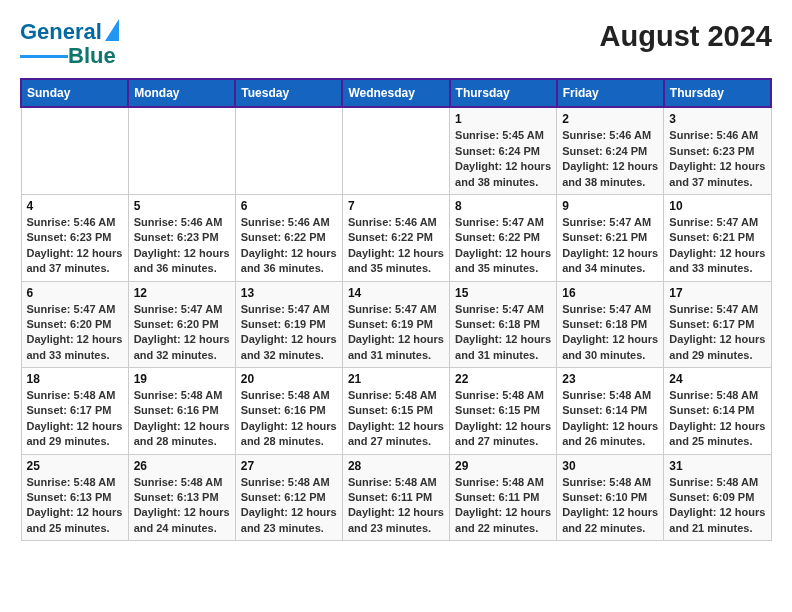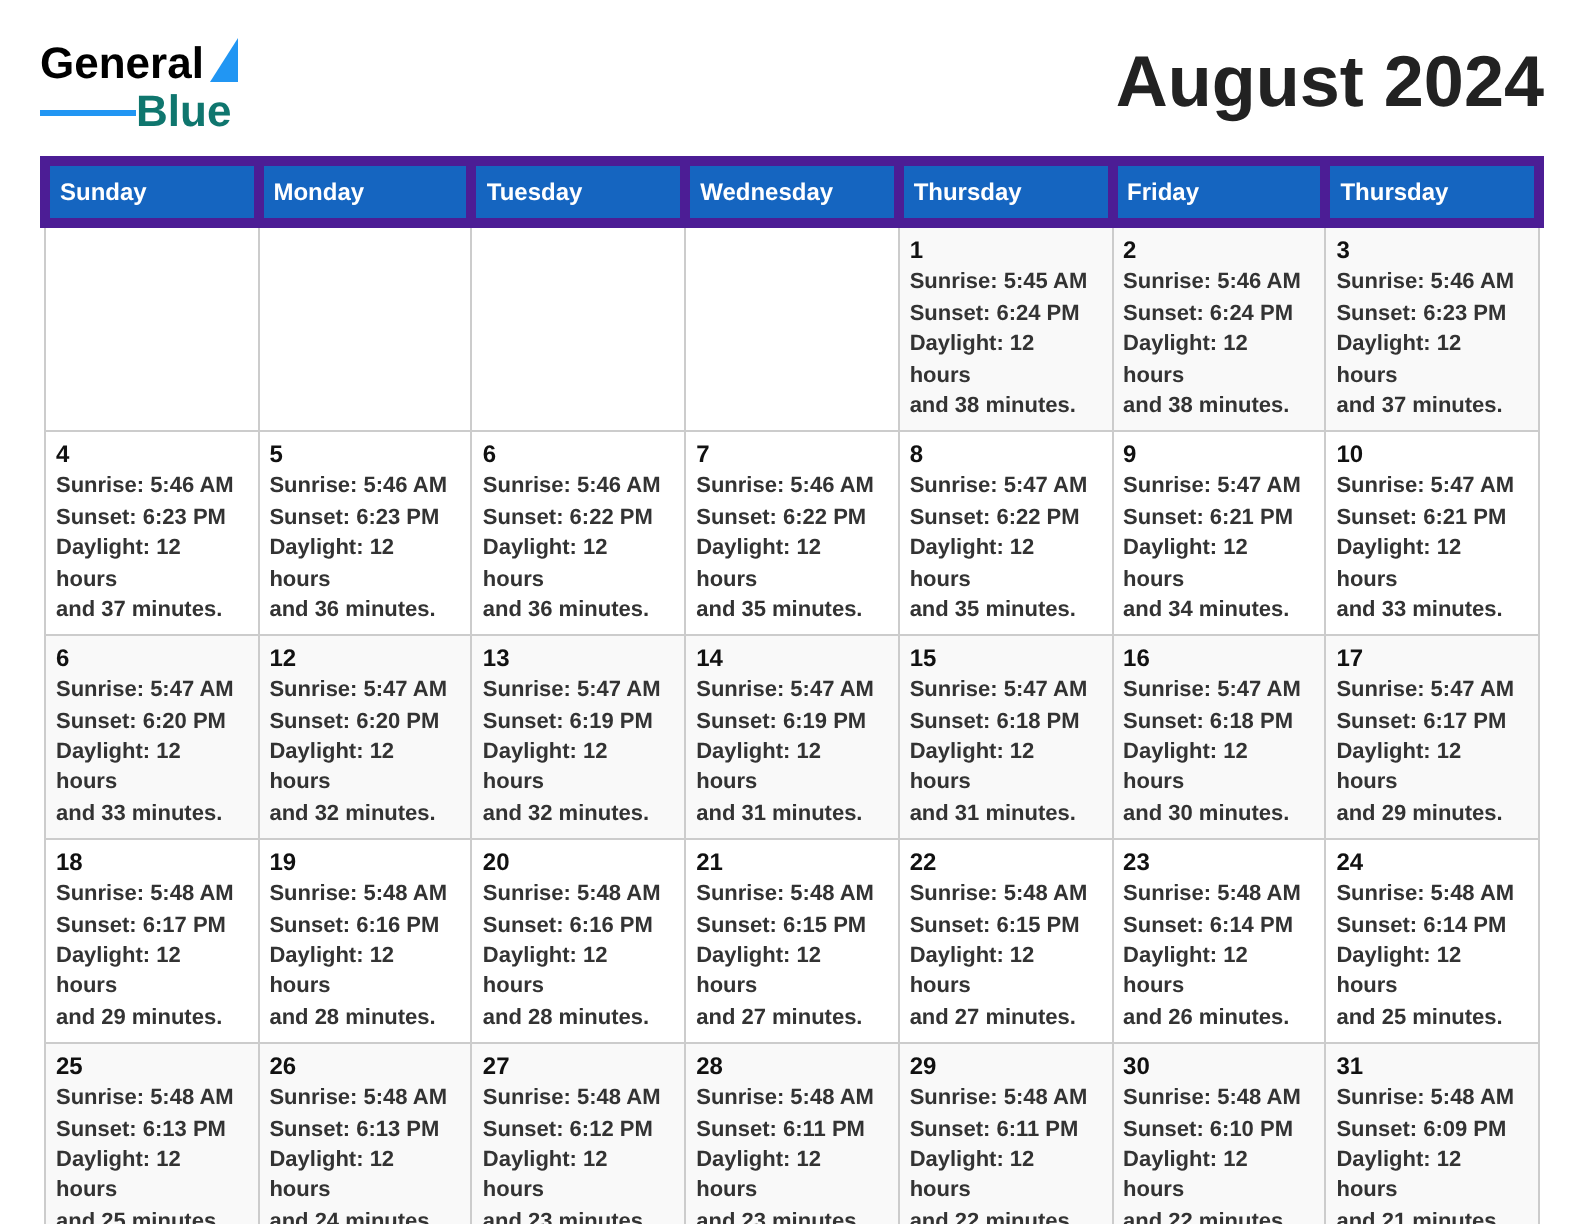--- a/index.html
+++ b/index.html
@@ -20,50 +20,50 @@
       display: flex;
       flex-direction: column;
       align-items: flex-start;
     }
     .logo-text {
       font-size: 22px;
       font-weight: bold;
       color: #1a1a2e;
       line-height: 1.1;
     }
-    .logo-text span.blue { color: #000000; }
+    .logo-text span.blue { color: #0369a1; }
     .logo-row {
       display: flex;
       align-items: center;
     }
     .title-block {
       text-align: right;
     }
     .main-title {
-      font-size: 36px;
+      font-size: 29px;
       font-weight: bold;
       color: #222;
     }
     .sub-title {
       font-size: 16px;
       color: #444;
     }
     table {
       width: 100%;
       border-collapse: collapse;
       font-size: 11px;
     }
     thead tr th {
       background: #1565c0;
       color: #fff;
       text-align: left;
       padding: 6px 5px;
       font-size: 12px;
       font-weight: bold;
-      border: 5px solid #4c1d95;
+      border: 2px solid #4c1d95;
     }
     tbody tr td {
       border: 1px solid #ccc;
       vertical-align: top;
       padding: 4px 5px;
       height: 80px;
       width: calc(100% / 7);
       background: #fff;
     }
     tbody tr:nth-child(odd) td {

